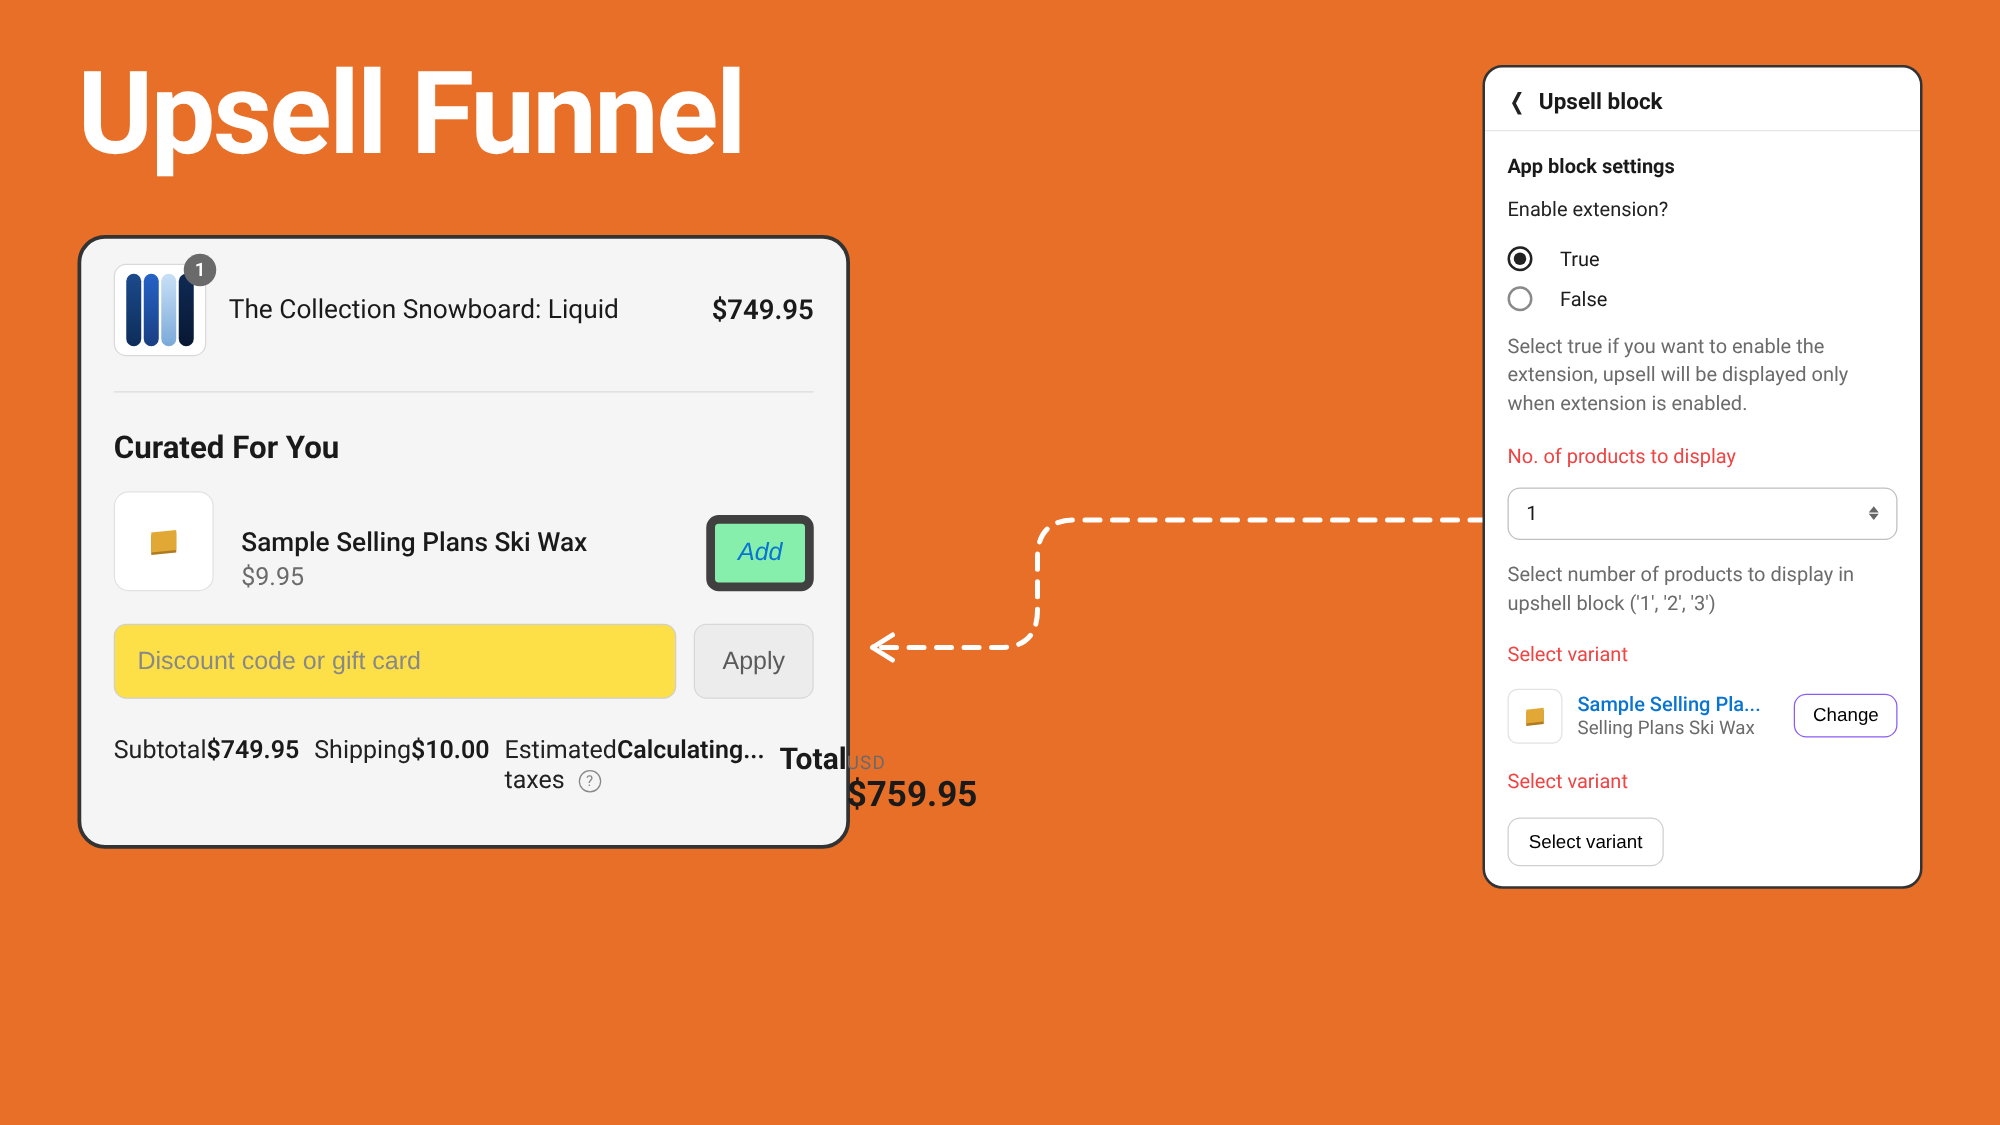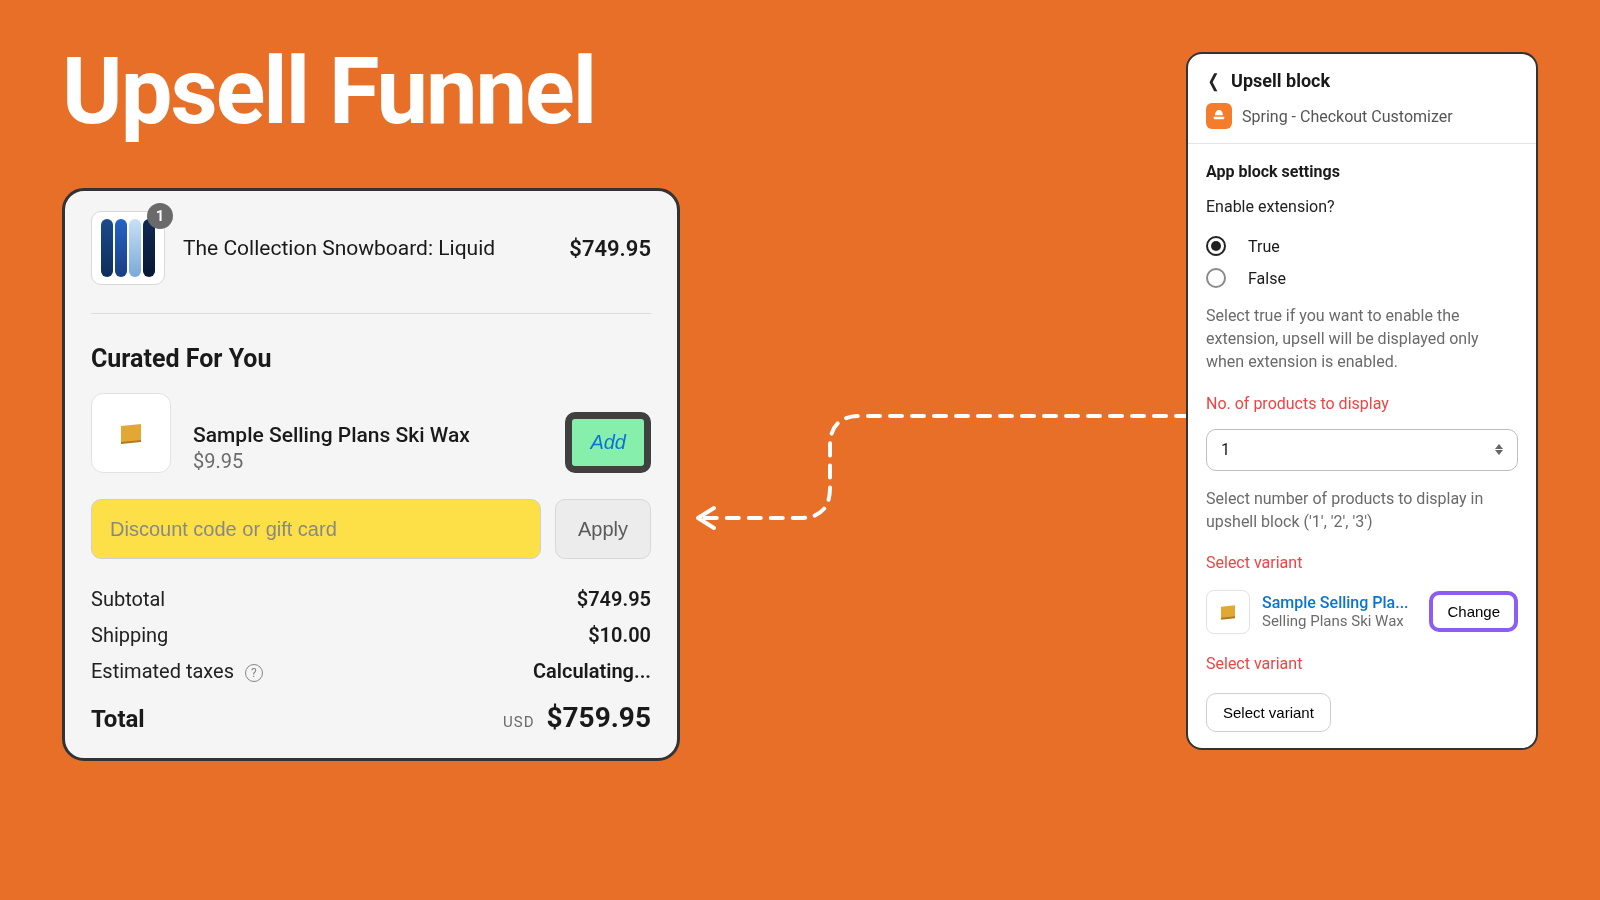--- a/index.html
+++ b/index.html
@@ -92,21 +92,21 @@
     color:#333;
   }
   .discount-input::placeholder{ color:#888; }
   .apply-btn{
     padding:0 22px; height:60px;
     border:1px solid #d8d8d8; border-radius:10px;
     background:#ececec; color:#5a5a5a;
     font-size:20px; font-weight:500;
   }
 
-  .totals{ margin-top:28px; display:flex; flex-direction:column; gap:12px; }
+  .totals{ margin-top:28px; display:flex; flex-direction:row; gap:12px; }
   .trow{ display:flex; justify-content:space-between; align-items:baseline; font-size:20px; }
   .trow .lbl{ color:#222; }
   .trow .val{ font-weight:600; }
   .trow .val.calc{ font-weight:600; }
   .help-icon{
     display:inline-flex; align-items:center; justify-content:center;
     width:18px; height:18px; border:1.5px solid #888; border-radius:50%;
     font-size:12px; color:#888; margin-left:6px; vertical-align:middle;
   }
   .total-row{ display:flex; justify-content:space-between; align-items:baseline; margin-top:6px;}
@@ -179,21 +179,21 @@
     display:flex; align-items:center; gap:12px; margin-top:2px;
   }
   .v-thumb{
     width:44px; height:44px; border:1px solid #e2e2e2; border-radius:8px;
     background:#fff; display:flex; align-items:center; justify-content:center;
   }
   .v-text{ flex:1; min-width:0; }
   .v-name{ color:#0a74d1; font-size:16px; font-weight:500; white-space:nowrap; overflow:hidden; text-overflow:ellipsis; }
   .v-sub{ color:#6b6b6b; font-size:15px; }
   .change-btn{
-    padding:8px 14px; border:4px solid #8b5cf6; border-radius:10px;
+    padding:8px 14px; border:1px solid #8b5cf6; border-radius:10px;
     background:#fff; font-size:15px; cursor:pointer;
   }
   .sel-var-btn{
     margin-top:4px;
     padding:10px 16px; border:1px solid #cfcfcf; border-radius:10px;
     background:#fff; font-size:15px; cursor:pointer;
     align-self:flex-start;
   }
 
   
@@ -275,28 +275,20 @@
 <svg class="connector" viewBox="0 0 508 140">
   <path d="M 508 18 L 180 18 Q 150 18 150 48 L 150 90 Q 150 120 120 120 L 18 120" fill="none" stroke="#fff" stroke-width="4" stroke-dasharray="12 10" stroke-linecap="round"></path>
   <path d="M 18 120 L 34 110 M 18 120 L 34 130" fill="none" stroke="#fff" stroke-width="4" stroke-linecap="round"></path>
 </svg>
 
 <div class="settings">
   <div class="s-head">
     <span class="back-chevron">❮</span>
     <span class="s-head-title">Upsell block</span>
   </div>
-  <div class="s-app">
-    <span class="app-icon">
-      <svg viewBox="0 0 24 24">
-          <path d="M12 3c3 0 6 3 6 8H6c0-5 3-8 6-8zm-8 10h16v2c0 1-1 2-2 2H6c-1 0-2-1-2-2v-2z"></path>
-        </svg>
-    </span>
-    <span>Spring - Checkout Customizer</span>
-  </div>
   <div class="s-hr"></div>
 
   <div class="s-body">
     <div class="s-sub">App block settings</div>
     <div class="s-q">Enable extension?</div>
 
     <div class="radio-group">
       <label class="radio-item">
         <span class="radio-outer">
             <span class="radio-inner"></span>

